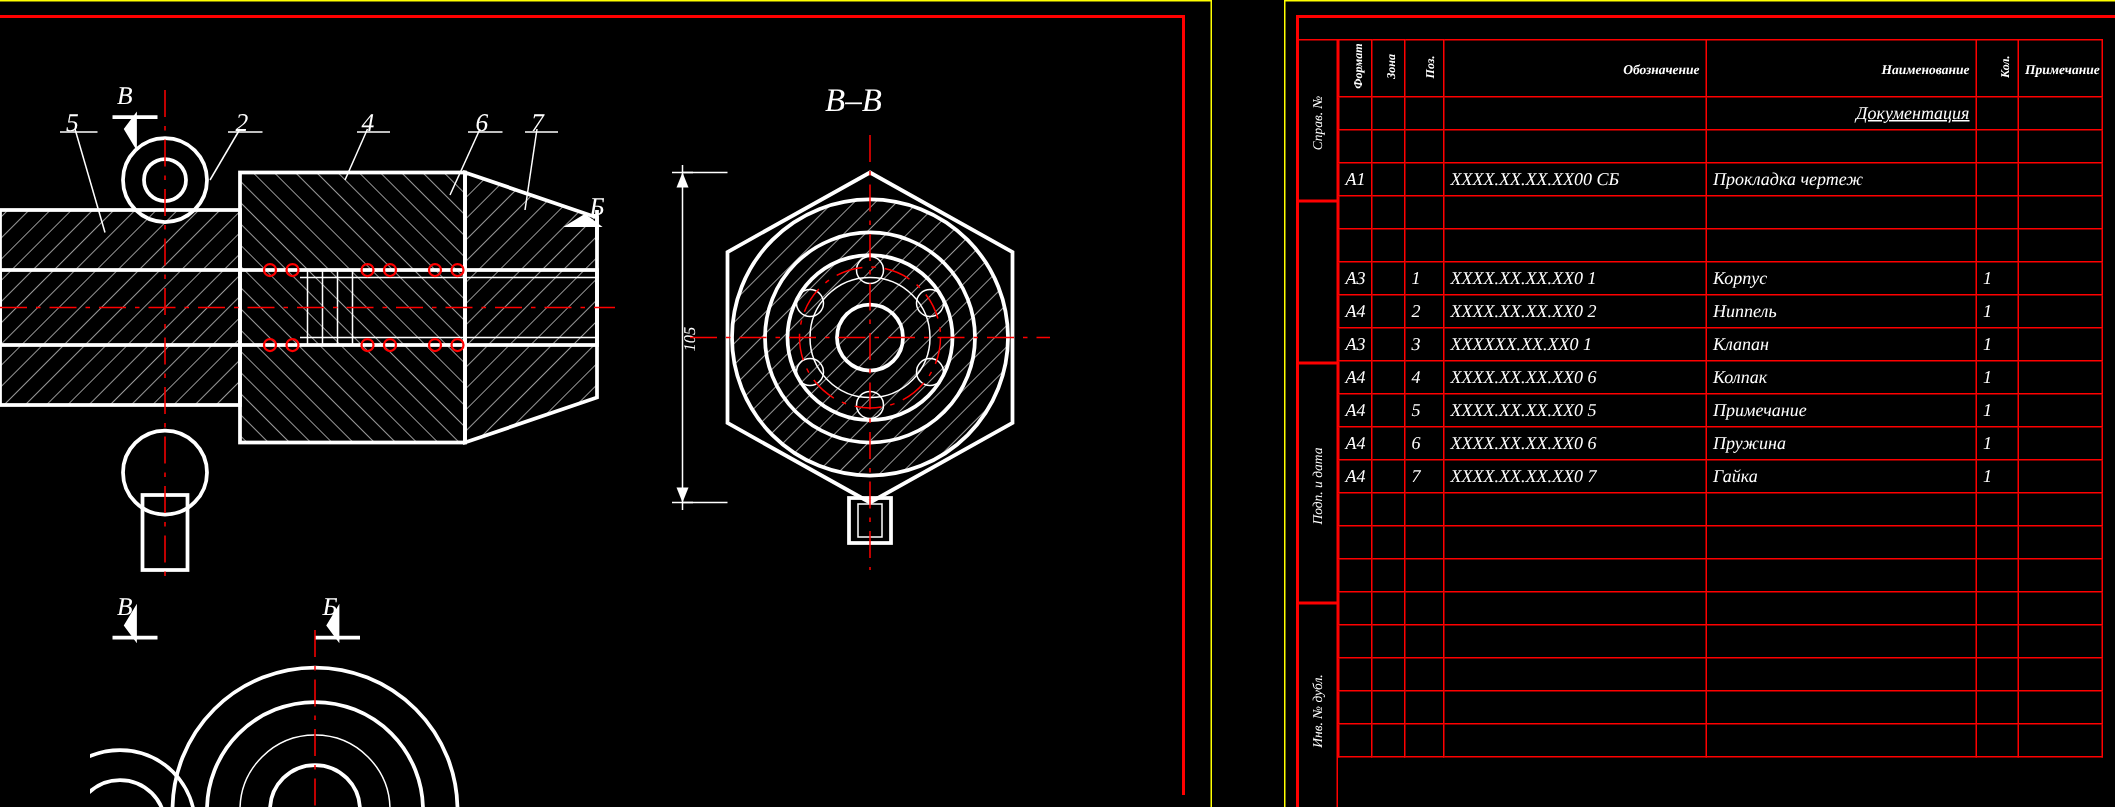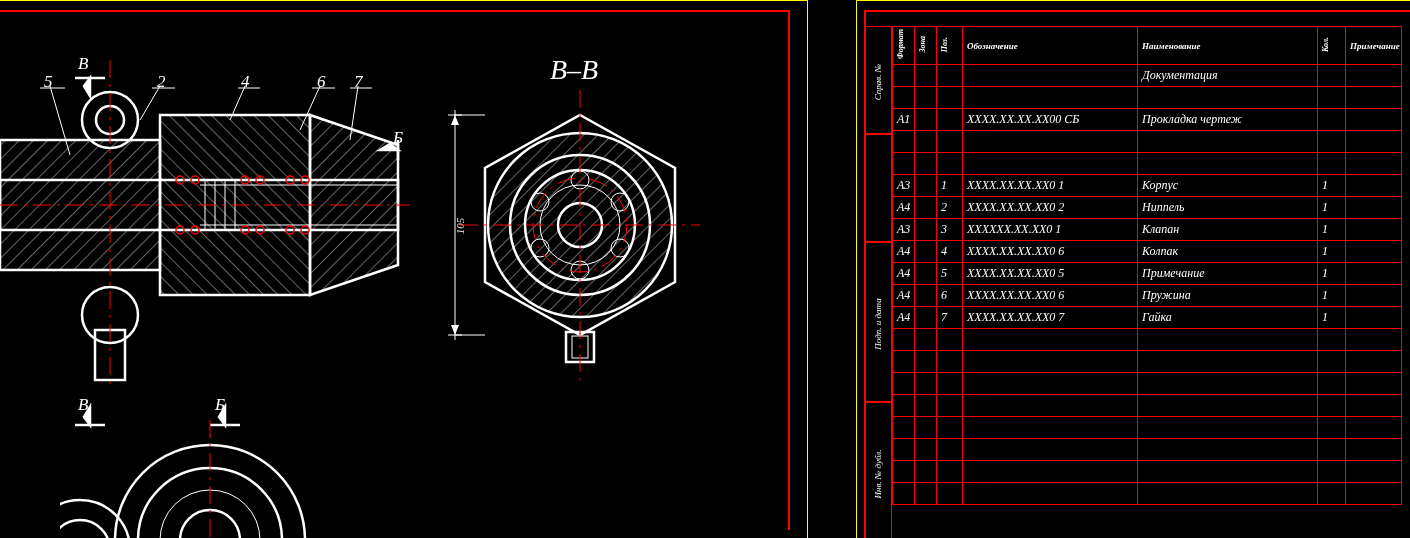--- a/index.html
+++ b/index.html
@@ -101,28 +101,28 @@
     height: 22px;
     font-size: 12px;
     color: #fff;
     font-style: italic;
     text-align: left;
     padding: 0 4px;
     overflow: hidden;
     white-space: nowrap;
   }
   table.bom th {
-    text-align: left;
+    text-align: right;
     font-size: 9px;
     height: 38px;
     vertical-align: middle;
     margin-left: 34px;
   }
   table.bom td.c { text-align: left; }
-  table.bom td.u { text-align: left; }
+  table.bom td.u { text-decoration: underline; text-align: right; }
   .vhdr {
     writing-mode: vertical-rl;
     transform: rotate(180deg);
     font-size: 8px;
     line-height: 1;
   }
 </style>
 </head>
 <body>
 
@@ -130,21 +130,21 @@
 <div class="frame-left-inner"></div>
 <div class="frame-right"></div>
 <div class="frame-right-inner"></div>
 
 <div class="drawing-area">
 
   <div class="label" style="left:78px;top:54px">В</div>
   <div class="label" style="left:78px;top:395px">В</div>
   <div class="label" style="left:393px;top:128px">Б</div>
   <div class="label" style="left:215px;top:395px">Б</div>
-  <div class="label" style="left:550px;top:54px;font-size:28px">В–В</div>
+  <div class="label" style="left:550px;top:54px;font-size:22px">В–В</div>
 
   <div class="label" style="left:44px;top:72px">5</div>
   <div class="label" style="left:157px;top:72px">2</div>
   <div class="label" style="left:241px;top:72px">4</div>
   <div class="label" style="left:317px;top:72px">6</div>
   <div class="label" style="left:354px;top:72px">7</div>
   <div class="label" style="left:452px;top:220px;font-size:11px;transform:rotate(-90deg)">105</div>
 
   <svg width="420" height="400" style="left:0;top:60">
 

